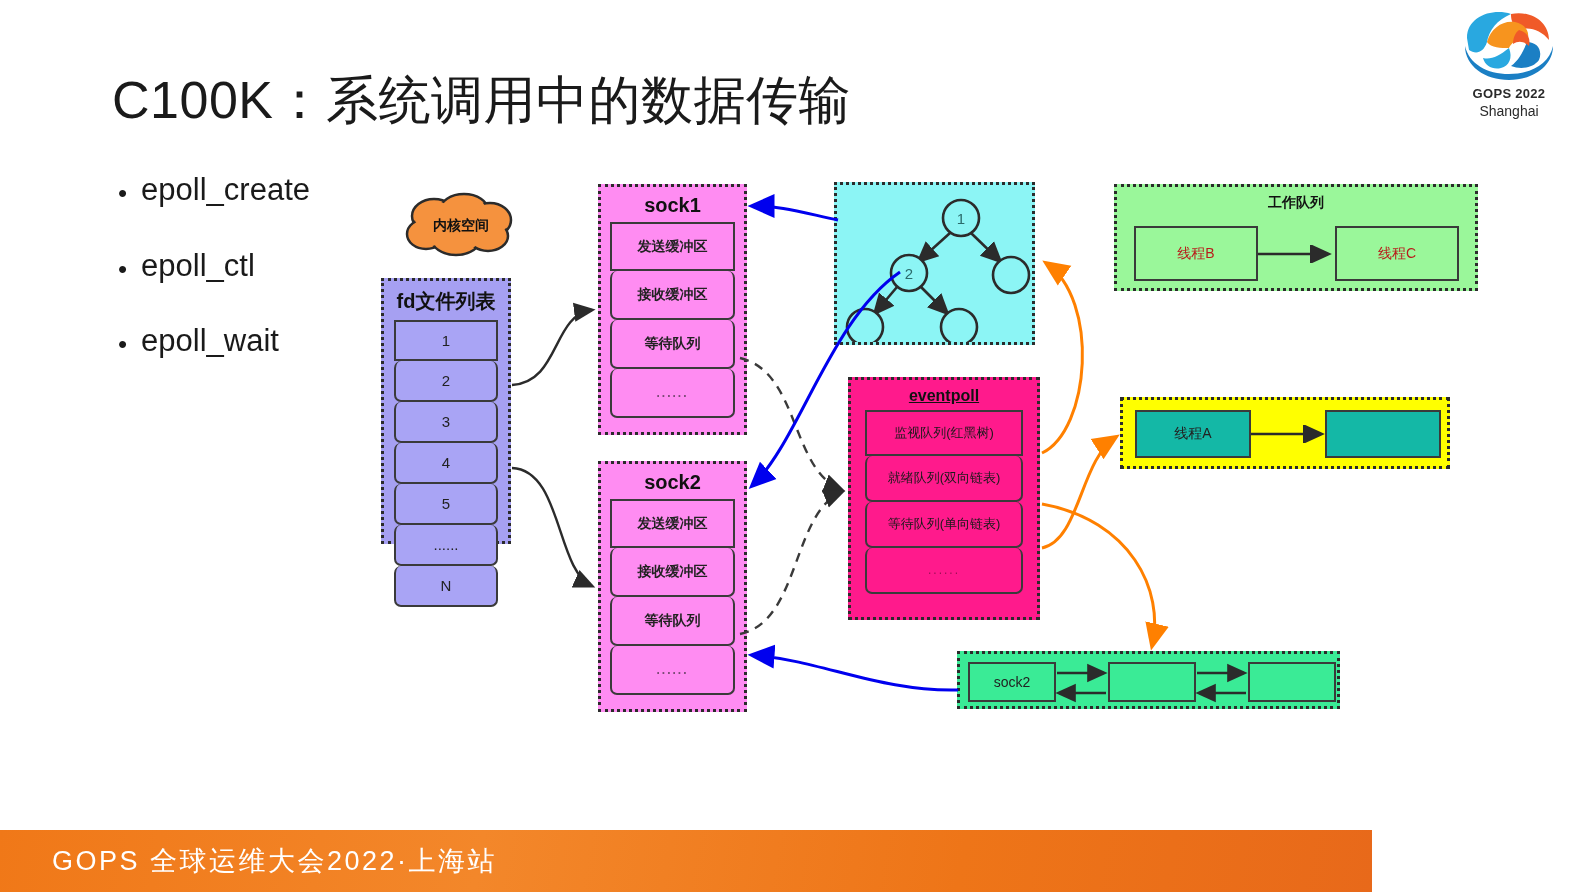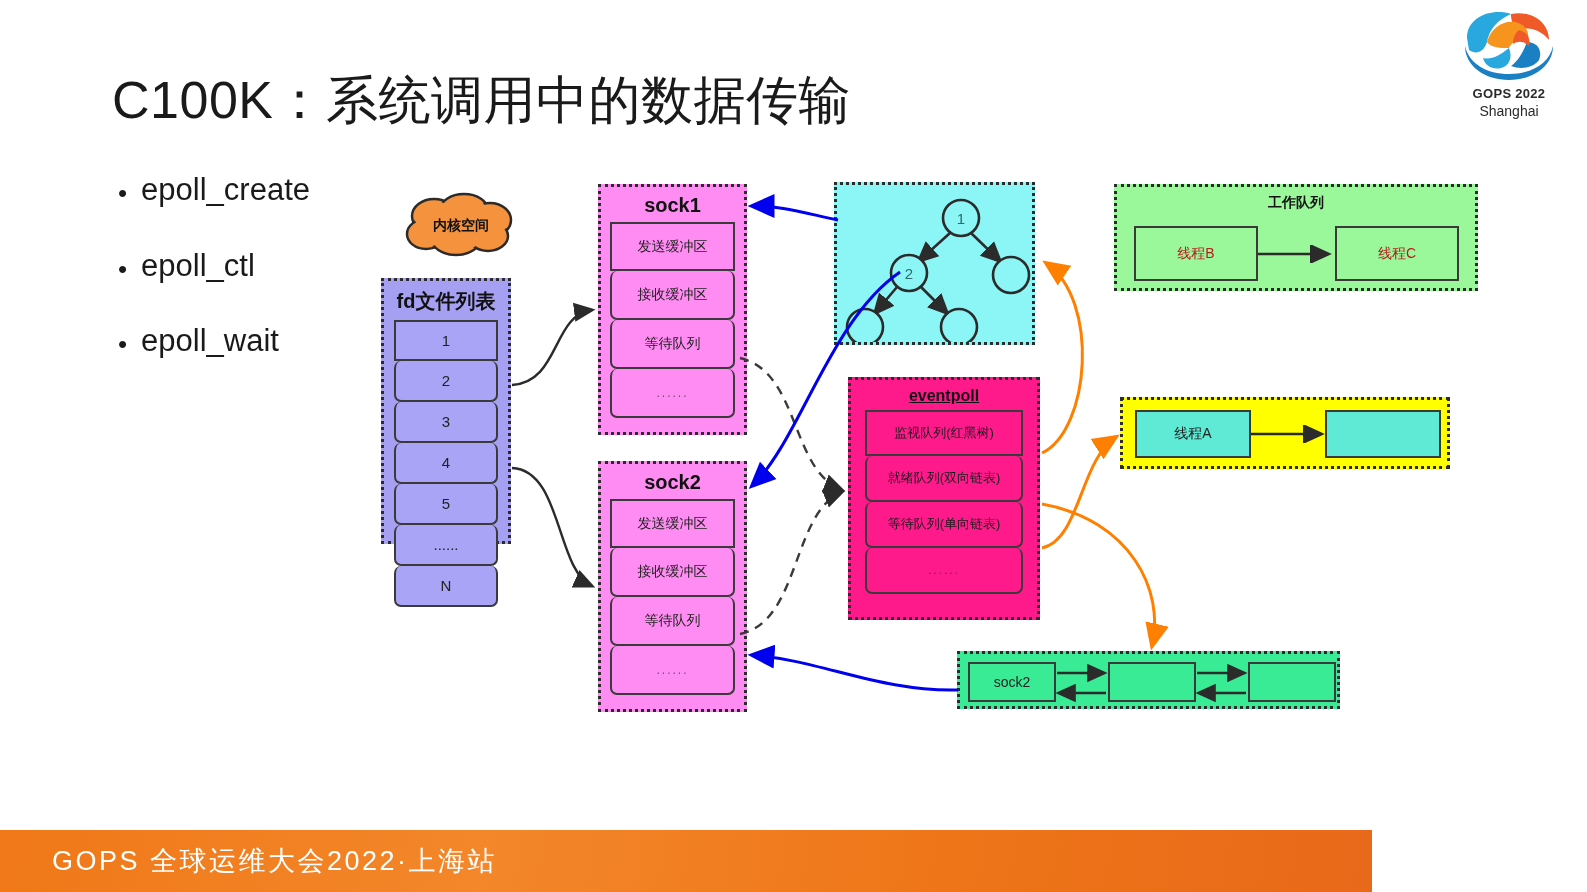--- a/index.html
+++ b/index.html
@@ -50,21 +50,21 @@
 
   
   #fdlist { left: 381px; top: 278px; width: 130px; height: 266px; background: #a6a0f2; }
   #fdlist .stack { margin: 0 10px; }
   #fdlist .cell { height: 41px; background: #a9a4f5; font-size: 15px; color:#222; }
 
   
   .sockbox { width: 149px; background: #ff8cf2; }
   #sock1 { left: 598px; top: 184px; height: 251px; }
   #sock2 { left: 598px; top: 461px; height: 251px; }
-  .sockbox .stack { margin: 0 9px; }
+  .sockbox .stack { margin: 0 9px; font-weight: bold; }
   .sockbox .cell { height: 49px; background: #ff8cf2; }
   .sockbox .cell.dots { font-size: 12px; letter-spacing: 2px; color:#7a4a74; }
 
   
   #eventpoll { left: 848px; top: 377px; width: 192px; height: 243px; background: #ff1a8c; }
   #eventpoll .dbox-title { font-size: 16px; text-decoration: underline; }
   #eventpoll .stack { margin: 0 14px; }
   #eventpoll .cell { height: 46px; background: #ff1a8c; font-size: 13px; color:#1a1a1a; }
   #eventpoll .cell.dots { font-size: 12px; letter-spacing:2px; color:#9c0f55; }
 
@@ -76,21 +76,21 @@
   #workqueue .dbox-title { font-size: 14px; }
   #workqueue .node {
     position: absolute; border: 2px solid #3a3a3a; background: #9af79a;
     display:flex; align-items:center; justify-content:center;
     font-size: 14px; color:#b91c1c;
   }
 
   
   #yellowbox { left: 1120px; top: 397px; width: 330px; height: 72px; background: #ffff00; }
   #yellowbox .node {
-    position:absolute; border:2px solid #3a3a3a; background:#5eead4;
+    position:absolute; border:2px solid #3a3a3a; background:#14b8a6;
     display:flex; align-items:center; justify-content:center;
     font-size:14px; color:#222;
   }
 
   
   #greenlist { left: 957px; top: 651px; width: 383px; height: 58px; background: #3aeb96; }
   #greenlist .node {
     position:absolute; border:2px solid #3a3a3a; background:#3aeb96;
     display:flex; align-items:center; justify-content:center;
     font-size:14px; color:#222;

